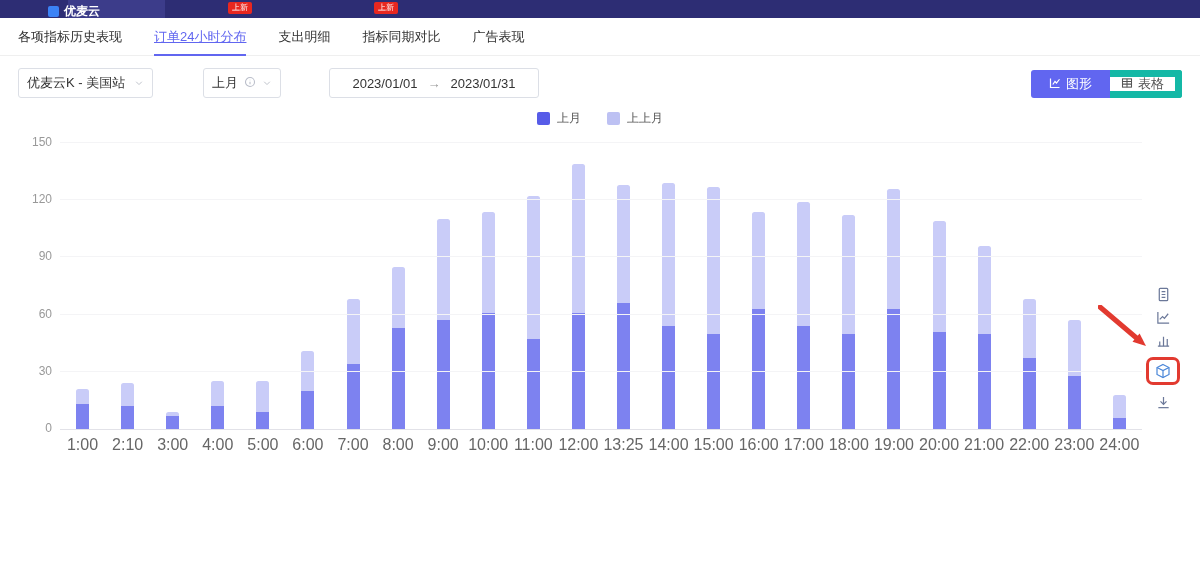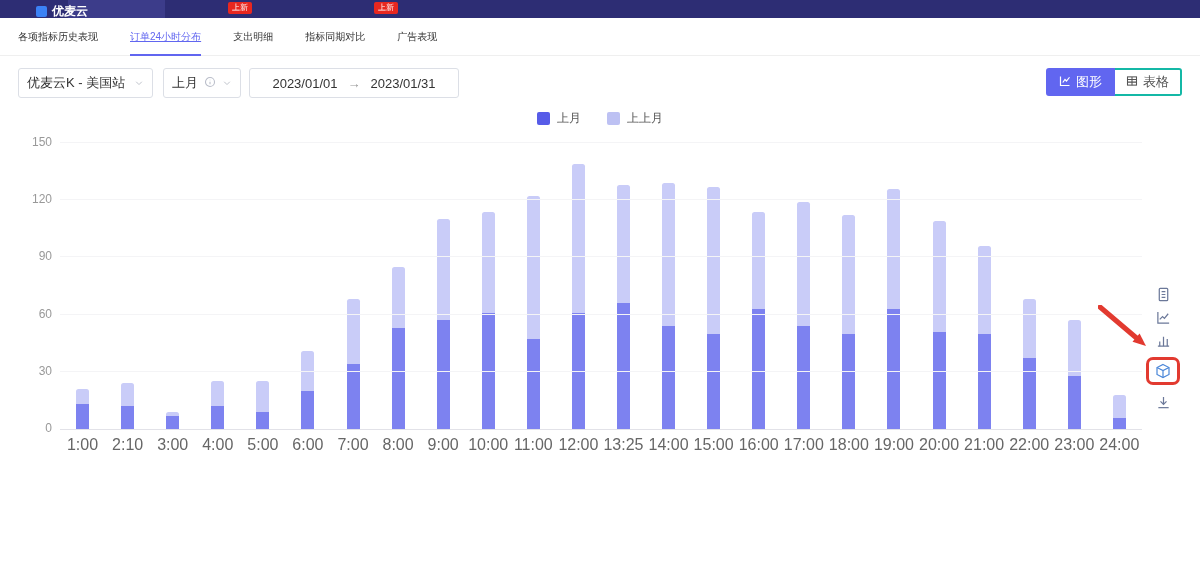--- a/index.html
+++ b/index.html
@@ -2,56 +2,56 @@
 <html><head>
 <meta charset="utf-8">
 <style>
   * { margin:0; padding:0; box-sizing:border-box; }
   html,body { width:1200px; height:564px; overflow:hidden; background:#fff;
     font-family:"Liberation Sans","DejaVu Sans",sans-serif; }
 
   
   .topbar { position:relative; height:18px; background:#2d2d74; }
   .nav-hl { position:absolute; left:68px; top:0; width:97px; height:18px; background:#3c3c8a; }
-  .logo { position:absolute; left:36px; top:3px; display:flex; align-items:center; gap:5px;
+  .logo { position:absolute; left:48px; top:3px; display:flex; align-items:center; gap:5px;
     color:#fff; font-size:12px; font-weight:bold; z-index:2; }
   .logo-mark { width:11px; height:11px; background:#3b82f6; border-radius:2px; display:inline-block; }
   .badge { position:absolute; top:2px; background:#e8271f; color:#fff; font-size:8px;
     line-height:12px; padding:0 4px; border-radius:2px; z-index:2; }
   .b1 { left:228px; } .b2 { left:374px; }
 
   
   .modal { position:absolute; left:0; top:18px; width:1200px; height:546px; background:#fff; }
   .modal-header { height:44px; display:flex; align-items:center; justify-content:space-between;
     padding:0 24px 0 22px; border-bottom:1px solid #efefef; }
   .modal-title { font-size:14px; font-weight:700; color:#333; }
   .close { font-size:15px; color:#444; cursor:pointer; line-height:1; }
 
   
   .tabs { display:flex; gap:32px; padding:0 18px; border-bottom:1px solid #efefef; }
-  .tab { font-size:10px; color:#333; line-height:37px; position:relative; cursor:pointer; white-space:nowrap;text-align:right; }
+  .tab { font-size:13px; color:#333; line-height:37px; position:relative; cursor:pointer; white-space:nowrap;text-align:right; }
   .tab.active { color:#6166f0;text-decoration:underline; }
   .tab.active::after { content:""; position:absolute; left:0; right:0; bottom:-1px; height:2px; background:#6166f0; }
 
   
-  .filter-row { display:flex; align-items:flex-start; margin:12px 18px 0 18px; }
+  .filter-row { display:flex; align-items:flex-end; margin:12px 18px 0 18px;gap:40px; }
   .select { height:30px; border:1px solid #dcdfe6; border-radius:3px; display:flex; align-items:center;
     padding:0 8px; font-size:13px; color:#333; gap:6px; background:#fff; cursor:pointer; }
   .site-select { width:135px; justify-content:space-between; }
   .period-select { margin-left:10px; }
   .date-range { margin-left:8px; height:30px; width:210px; border:1px solid #dcdfe6; border-radius:3px;
     display:flex; align-items:center; justify-content:center; gap:10px; font-size:13px; color:#333; cursor:pointer; }
   .sep { color:#999; }
   .metric-group { display:flex; gap:10px; margin-left:62px; }
   .btn { height:28px; padding:0 13px; border:1px solid #dcdfe6; border-radius:3px; background:#fff;
     font-size:13px; color:#333; display:flex; align-items:center; cursor:pointer; white-space:nowrap; }
   .btn.active { background:#6166f0; border-color:#6166f0; color:#fff; }
   .view-toggle { margin-left:auto; display:flex; }
   .seg { height:28px; padding:0 11px; display:flex; align-items:center; gap:5px; font-size:13px;
-    cursor:pointer; border:2px solid #14b8a6; color:#555; background:#fff; white-space:nowrap; }
+    cursor:pointer; border:7px solid #14b8a6; color:#555; background:#fff; white-space:nowrap; }
   .seg.active { background:#6166f0; border-color:#6166f0; color:#fff; }
   .seg:first-child { border-radius:3px 0 0 3px; }
   .seg:last-child { border-radius:0 3px 3px 0; border-left:none; }
 
   
   .legend { display:flex; justify-content:center; gap:26px; margin-top:12px; align-items:center; }
   .legend-item { display:flex; align-items:center; gap:7px; font-size:12px; color:#555; cursor:pointer; }
   .legend-swatch { width:13px; height:13px; border-radius:2px; }
 
   

